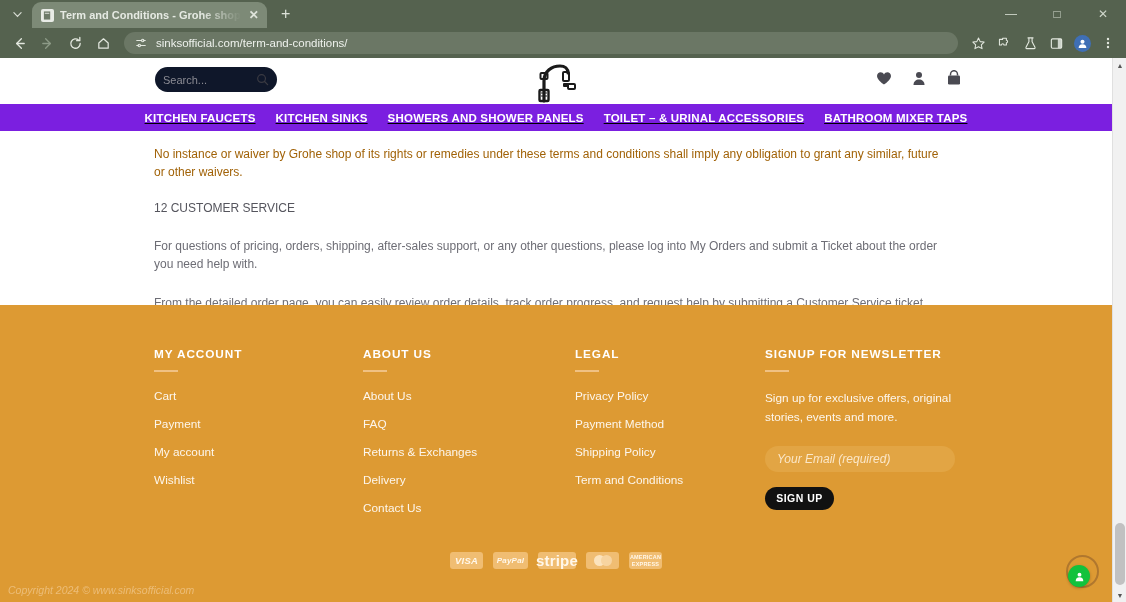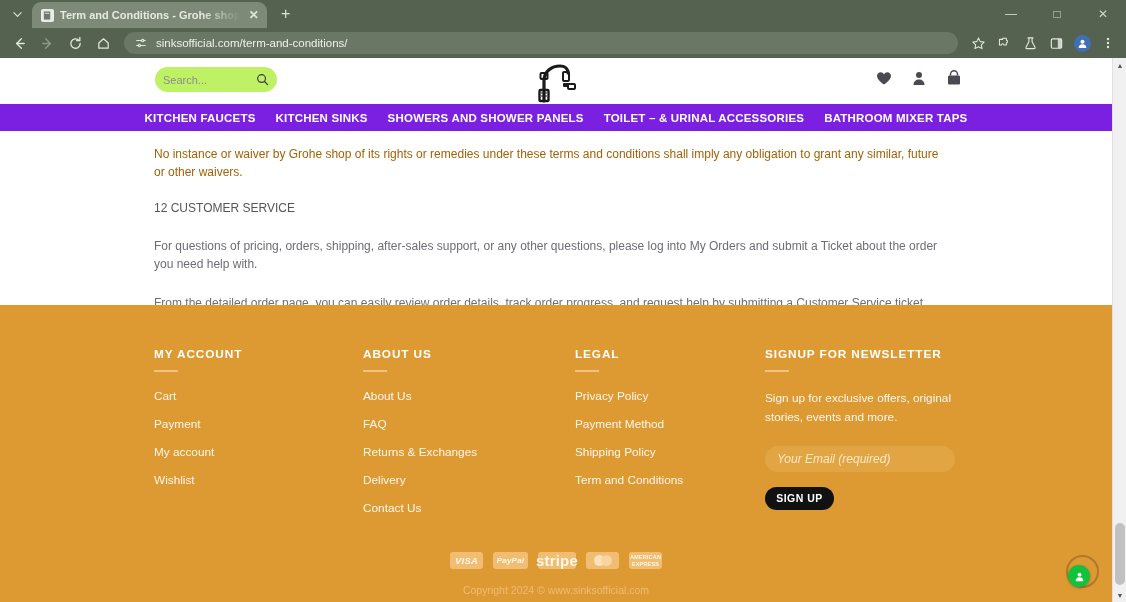--- a/index.html
+++ b/index.html
@@ -66,37 +66,37 @@
                 display:flex; align-items:center; justify-content:center; }
 
   
   .viewport { position: absolute; top: 58px; left: 0; width: 1126px; height: 544px; background: #fff; overflow:hidden;}
   .page { width: 1112px; height: 544px; position: relative; background:#fff; }
 
   
   .site-header { height: 46px; background:#fff; position: relative; display:flex; align-items:center; }
   .search-pill {
     position: absolute; left: 155px; top: 9px;
-    width: 122px; height: 25px; background: #bef264; border-radius: 13px;
+    width: 122px; height: 25px; background: #0f172a; border-radius: 13px;
     display: flex; align-items: center; padding: 0 8px;
   }
   .search-pill input {
     border: none; background: transparent; outline: none; flex: 1 1 auto;
     font-family: "Liberation Sans", sans-serif; font-size: 11px; color: #7a7a82; min-width: 0;
   }
   .search-pill input::placeholder { color:#8b8b93; }
   .search-ico { flex:0 0 auto; color:#3a3a42; display:flex; }
   .logo { position:absolute; left: 50%; transform: translateX(-50%); top: 3px; }
   .header-icons { position:absolute; right: 150px; top: 12px; display:flex; gap: 20px; align-items:center; }
   .hdr-ico { color:#4a4a52; display:flex; }
 
   
   .navbar {
     height: 27px; background: #7b1fe0;
-    display:flex; align-items:center; justify-content:center; gap: 20px;
+    display:flex; align-items:center; justify-content:center; gap: 20px; text-decoration: underline;
   }
   .nav-item {
     color:#ffffff; font-size: 11.5px; font-weight: bold; letter-spacing: .2px; white-space:nowrap;
   }
 
   
   .article { padding: 14px 0 0 0; background:#fff; height: 174px; }
   .article p {
     font-size: 12px; color: #6d6d75; line-height: 1.5;
     margin: 0 0 0 154px; padding-bottom: 21px; max-width: 790px;
@@ -145,22 +145,22 @@
   .paybadge.visa   { width: 33px; font-style: italic; font-size: 9.5px; }
   .paybadge.paypal { width: 35px; font-style: italic; font-size: 8px; }
   .paybadge.stripe { width: 38px; font-size: 15px; }
   .paybadge.mc     { width: 33px; position: relative; }
   .paybadge.amex   { width: 33px; font-size: 5.5px; text-align:center; line-height:1.2; }
   .mc-circles { display:flex; }
   .mc-circles i { display:block; width:11px; height:11px; border-radius:50%; background:#fbe3bd; }
   .mc-circles i+i { margin-left:-4px; background:#f7d4a0; }
 
   .copyright {
-    position:absolute; bottom: 9px; left:0; width:100%; text-align:center;
-    font-size: 10.5px; color:#ecbd78;
+    position:absolute; bottom: 9px; left:8px; width:100%; text-align:left;
+    font-size: 10.5px; color:#ecbd78;font-style:italic;
   }
 
   
   .support-fab {
     position:absolute; right: 22px; bottom: 18px;
     width: 22px; height: 22px; border-radius:50%; background:#12c23c;
     display:flex; align-items:center; justify-content:center;
     box-shadow: 0 1px 3px rgba(0,0,0,.25);
   }
   .cursor-ring {

